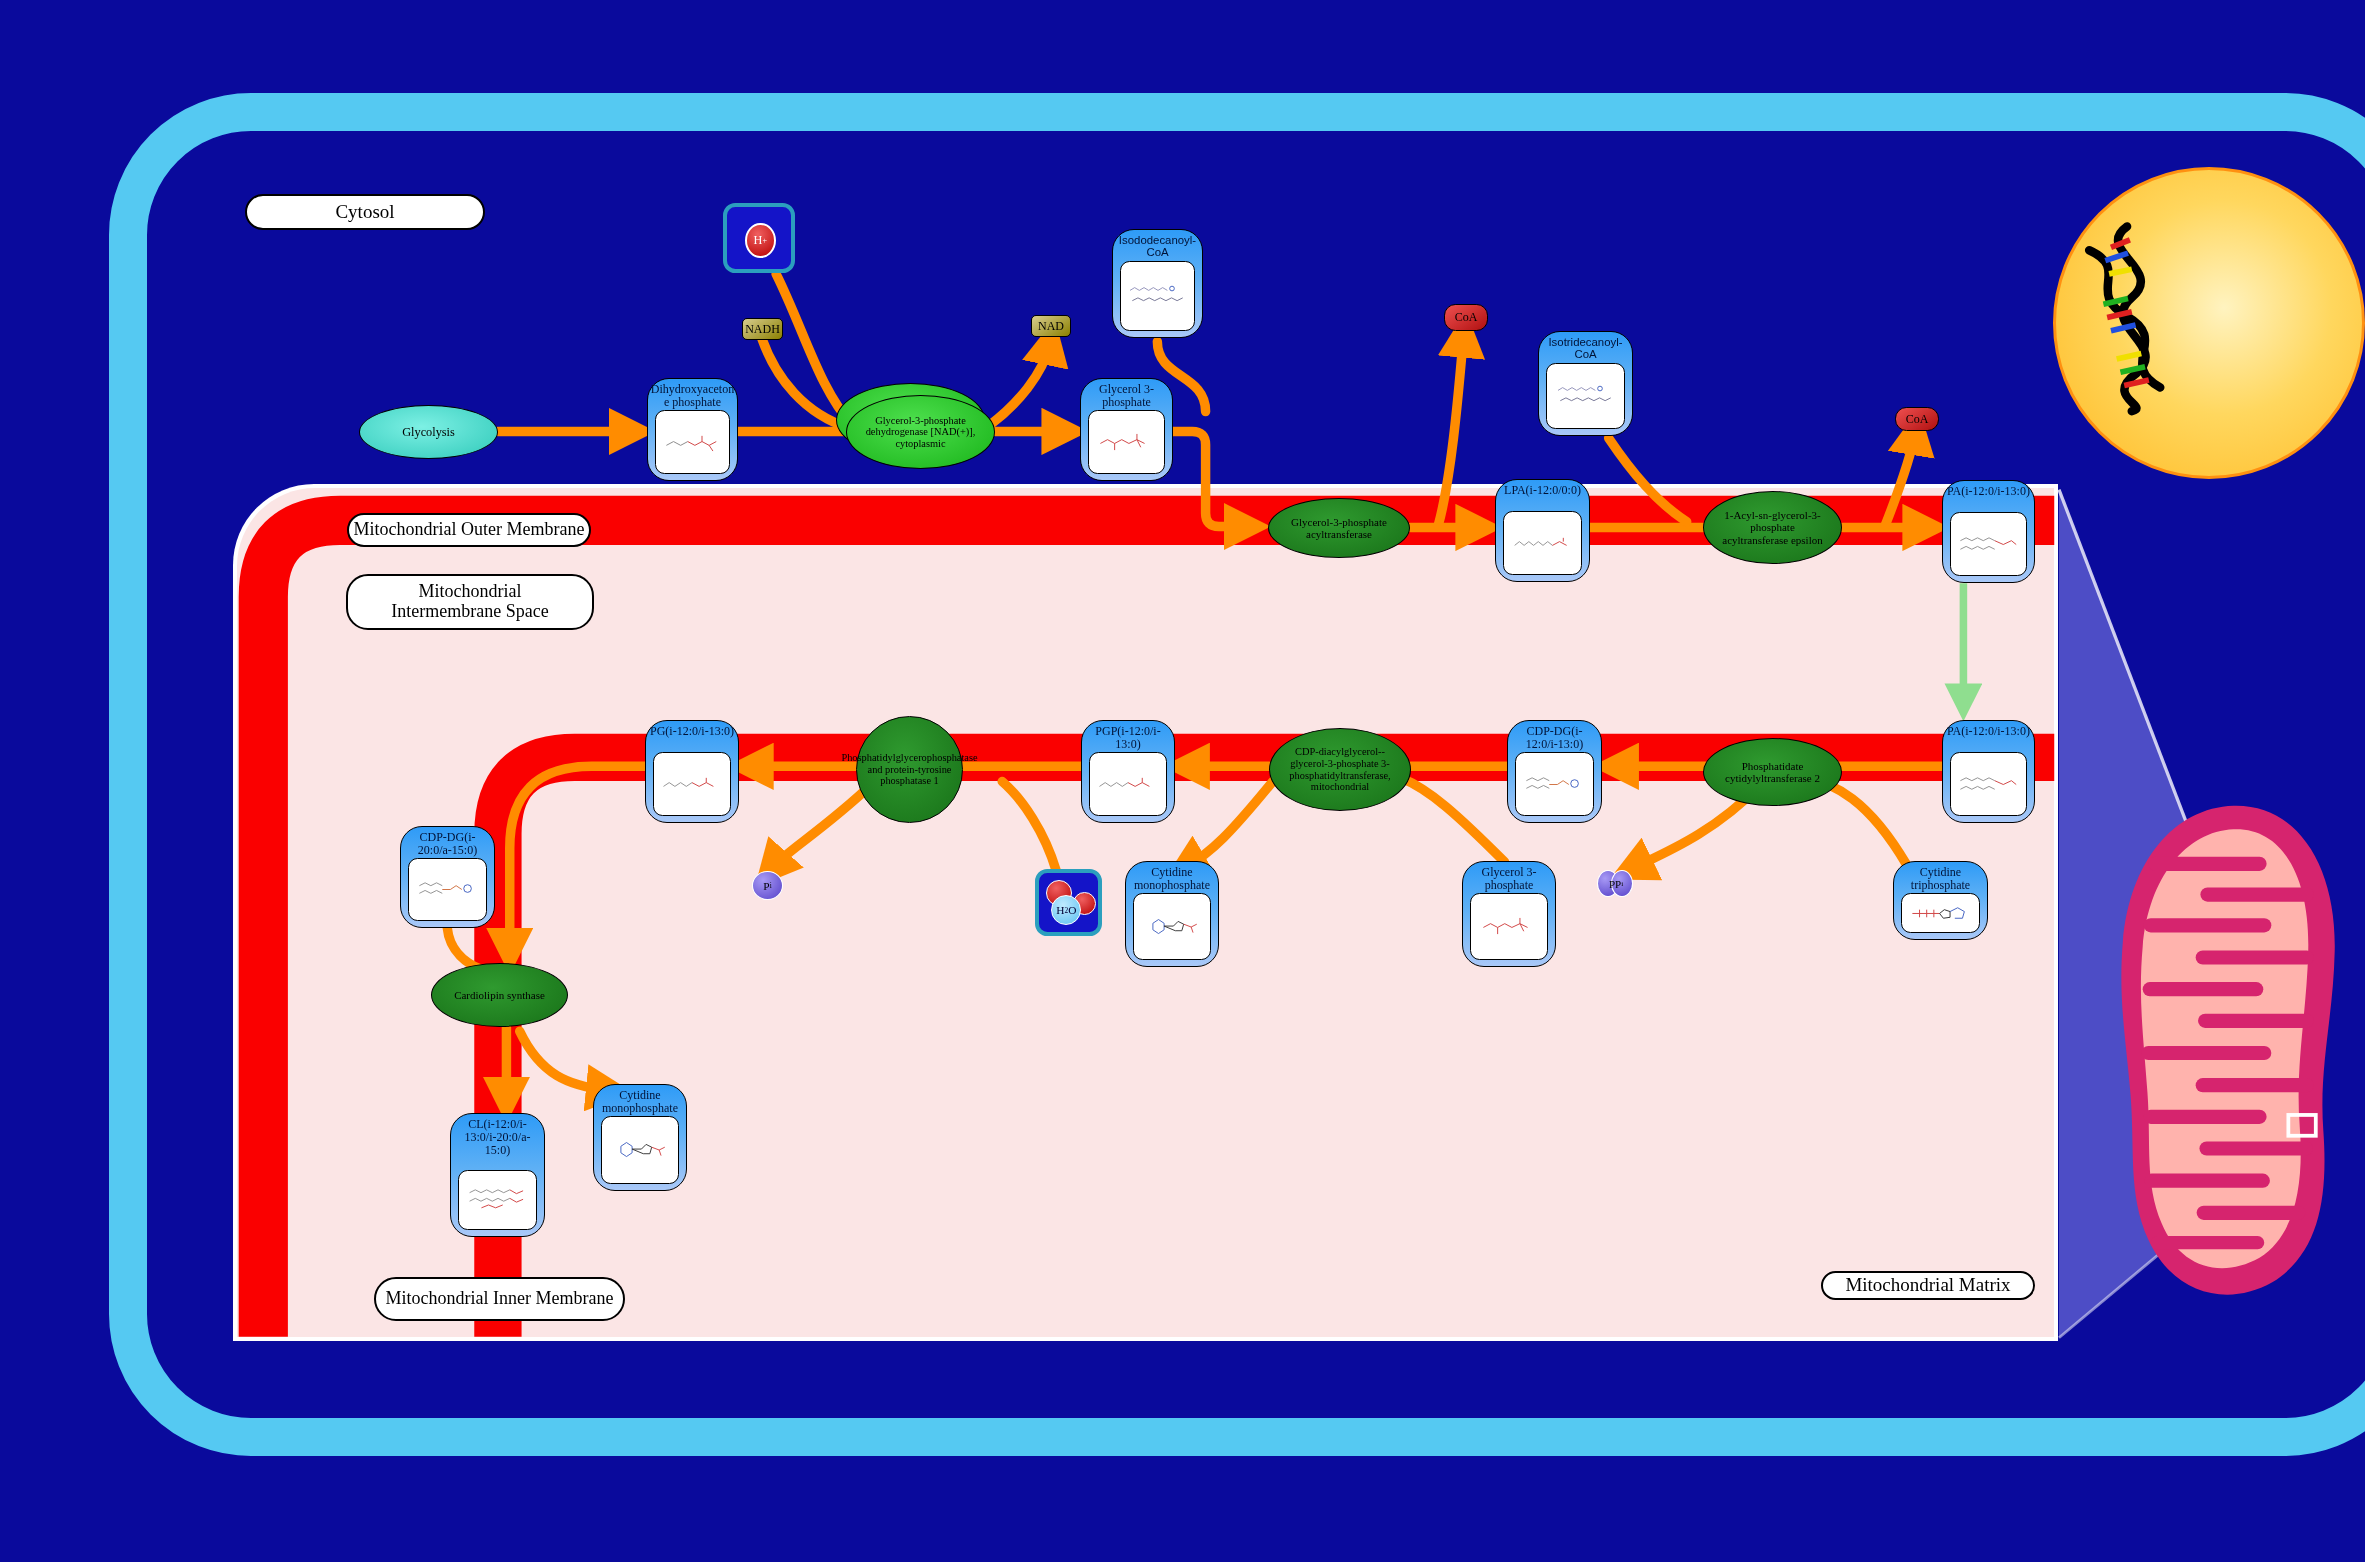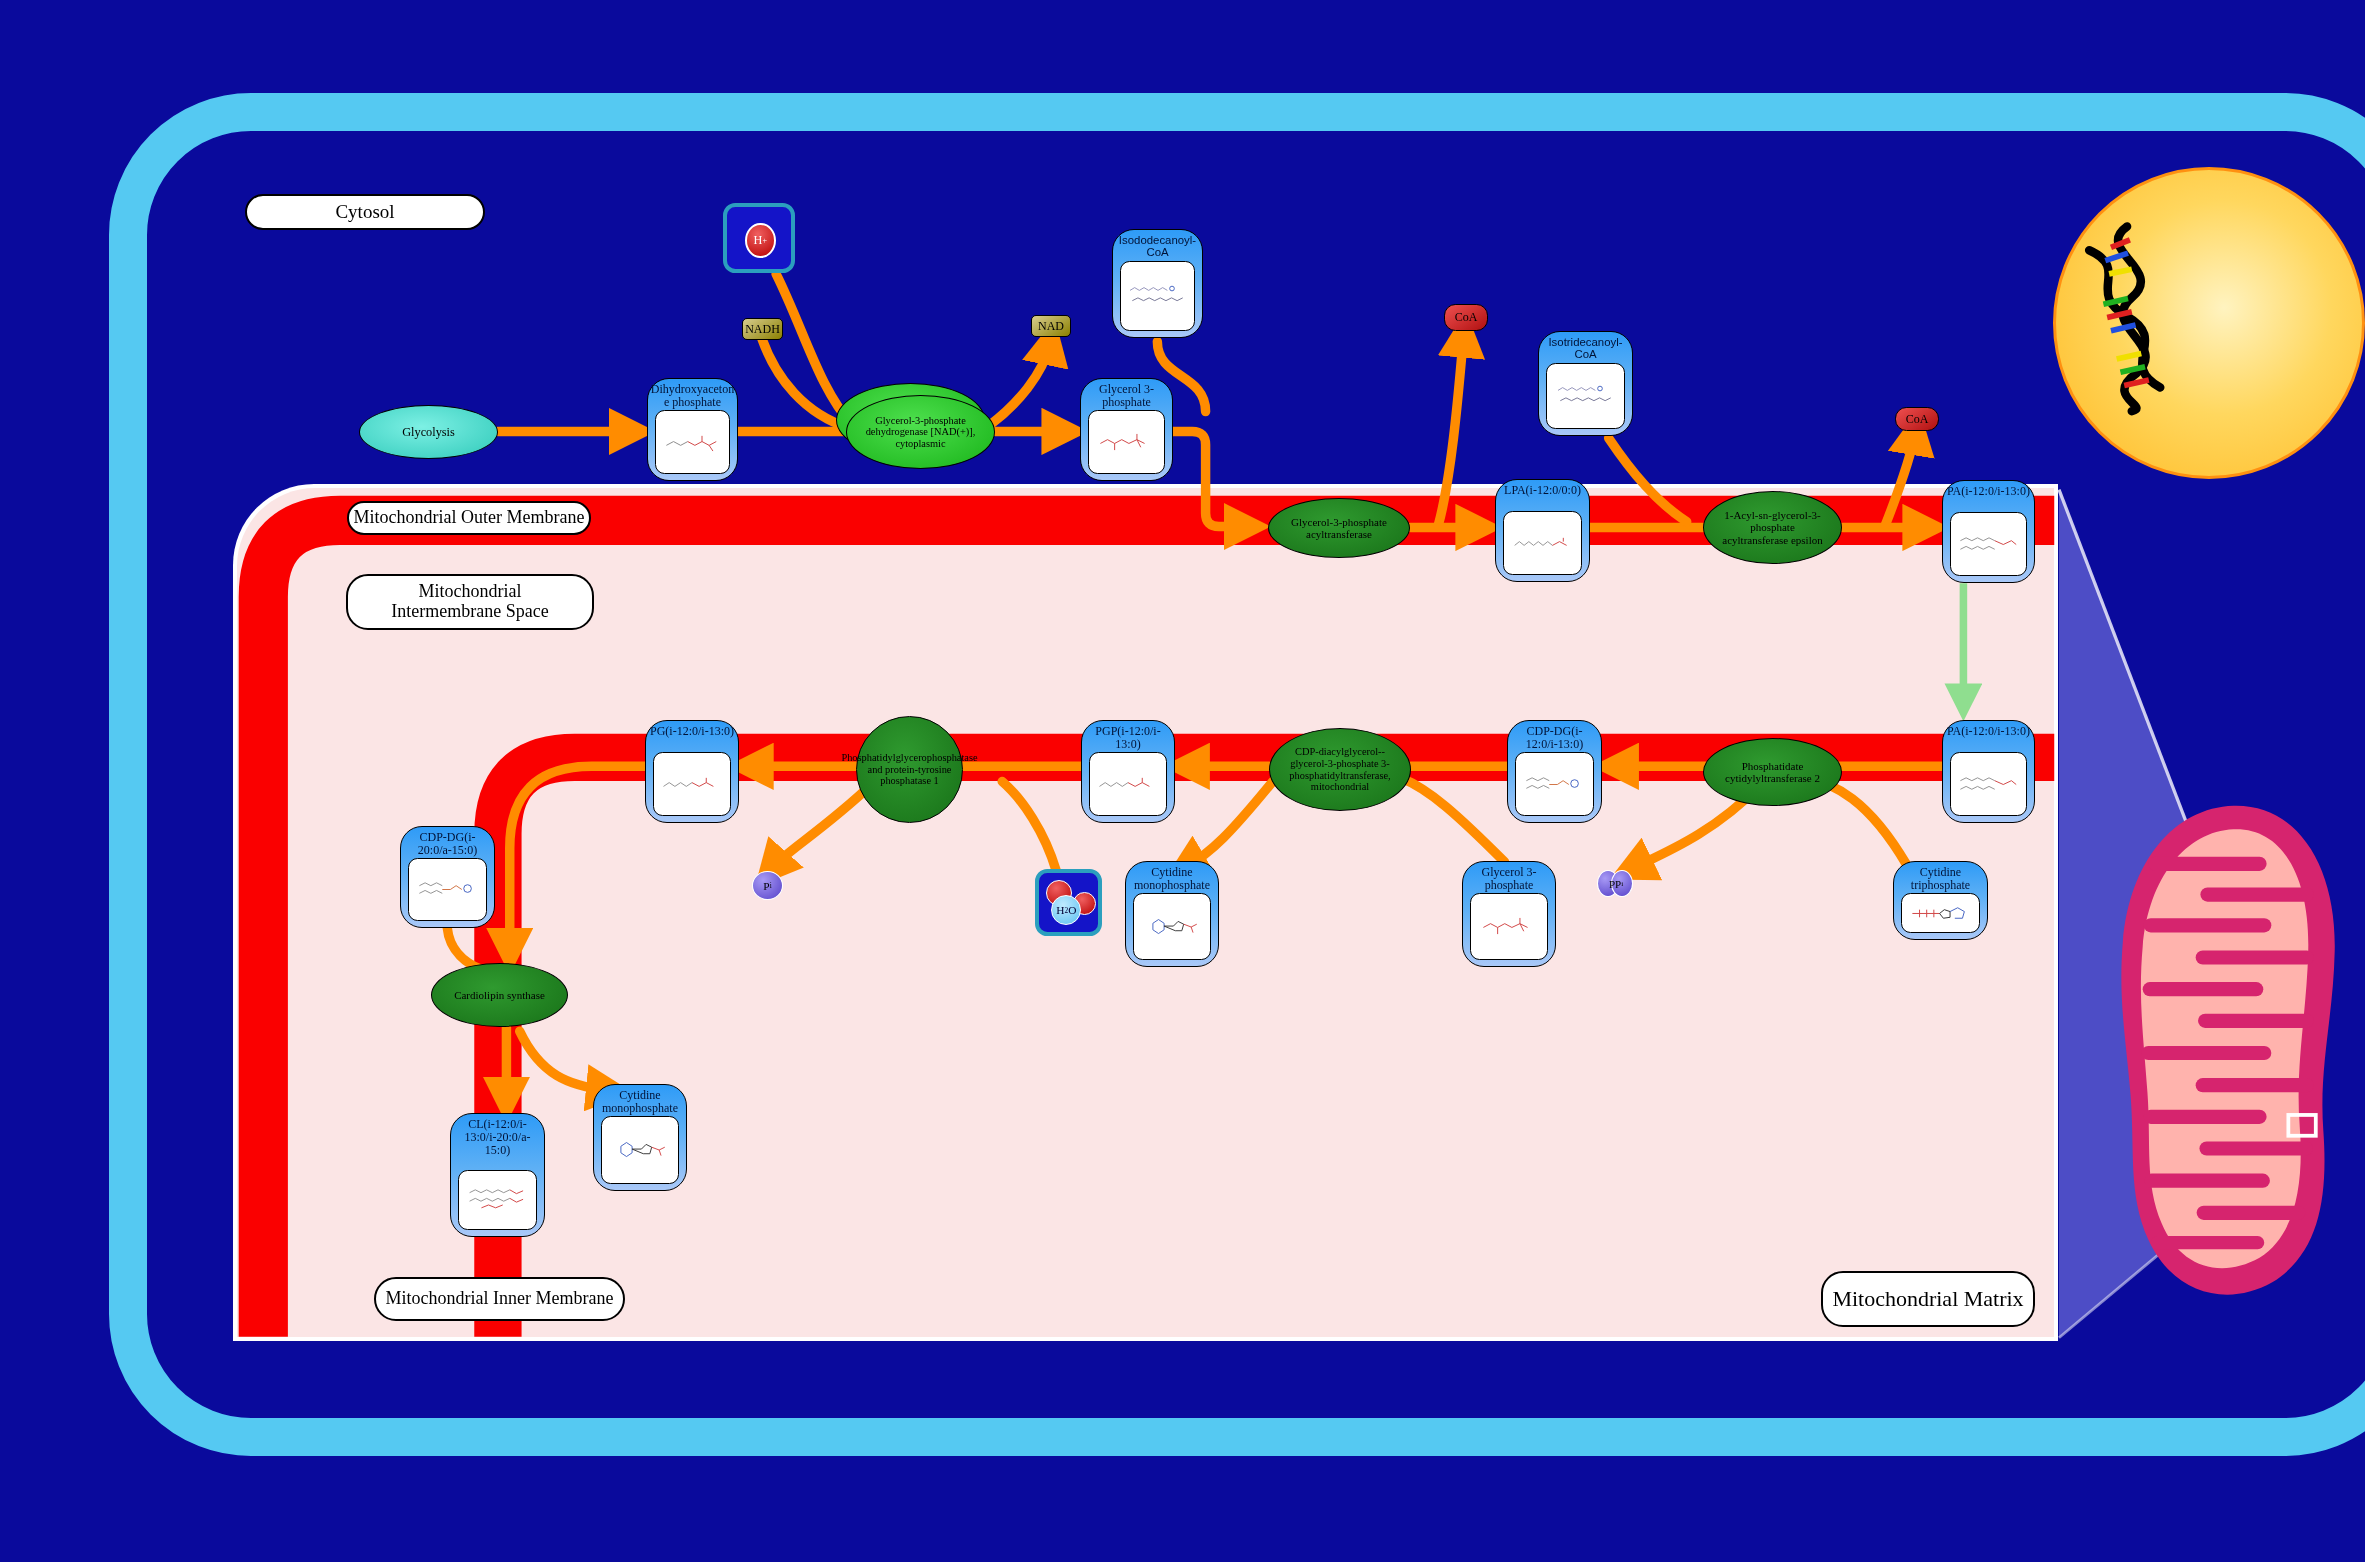--- a/index.html
+++ b/index.html
@@ -150,30 +150,30 @@
       <path d="M945 1962 C950 2012 988 2038 1018 2050"></path>
       <path d="M1070 2172 V2320" marker-end="url(#oh)"></path>
       <path d="M1098 2180 C1142 2272 1202 2296 1282 2304" marker-end="url(#oh)"></path>
     </g>
     <path d="M4150 1233 V1480" stroke="#8fde8f" stroke-width="16" fill="none" marker-end="url(#gh)"></path>
   </svg>
 
   <div class="pill" style="left:245px;top:194px;width:240px;height:36px;">
     <span>Cytosol</span>
     </div>
-  <div class="pill" style="left:347px;top:501px;width:244px;height:34px;font-size:18px;">
+  <div class="pill" style="left:347px;top:513px;width:244px;height:34px;font-size:18px;">
     <span>Mitochondrial Outer Membrane</span>
     </div>
   <div class="pill" style="left:346px;top:574px;width:248px;height:56px;font-size:18px;padding:0 14px;">
     <span>Mitochondrial Intermembrane Space</span>
     </div>
   <div class="pill" style="left:374px;top:1277px;width:251px;height:44px;font-size:18px;">
     <span>Mitochondrial Inner Membrane</span>
     </div>
-  <div class="pill" style="left:1821px;top:1271px;width:214px;height:56px;font-size:22px;">
+  <div class="pill" style="left:1821px;top:1271px;width:214px;height:29px;font-size:19px;">
     <span>Mitochondrial Matrix</span>
     </div>
 
   <div class="abs" style="left:359px;top:405px;width:139px;height:54px;border-radius:50%;
               background:radial-gradient(ellipse at 45% 40%,#7df0e4,#2fc9b9);border:1.9px solid #000;
               display:flex;align-items:center;justify-content:center;font-size:12.3px;box-sizing:border-box;">
     <span>Glycolysis</span>
     </div>
 
   <div class="enz bright abs" style="left:836px;top:383px;width:149px;height:74px;"></div>

